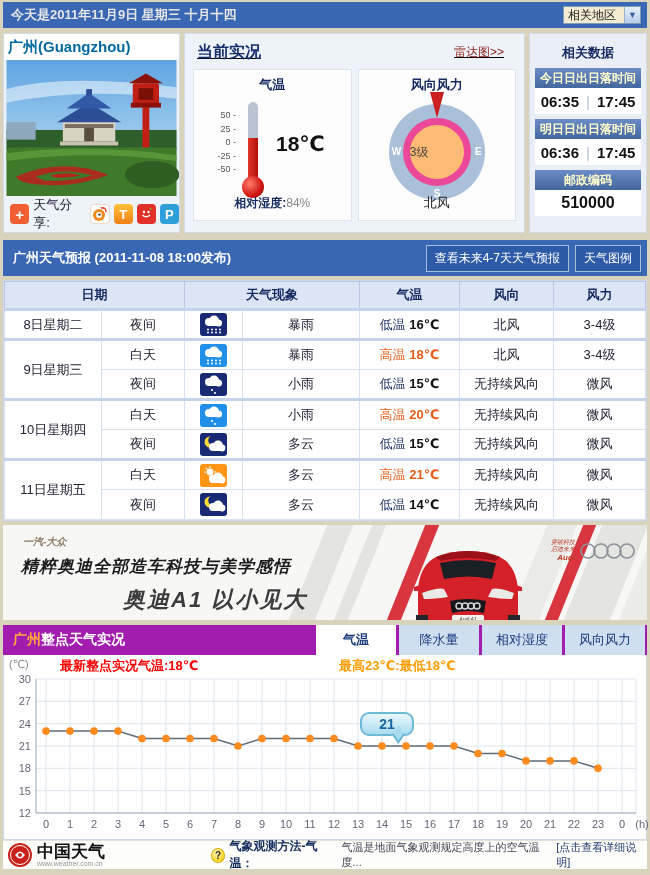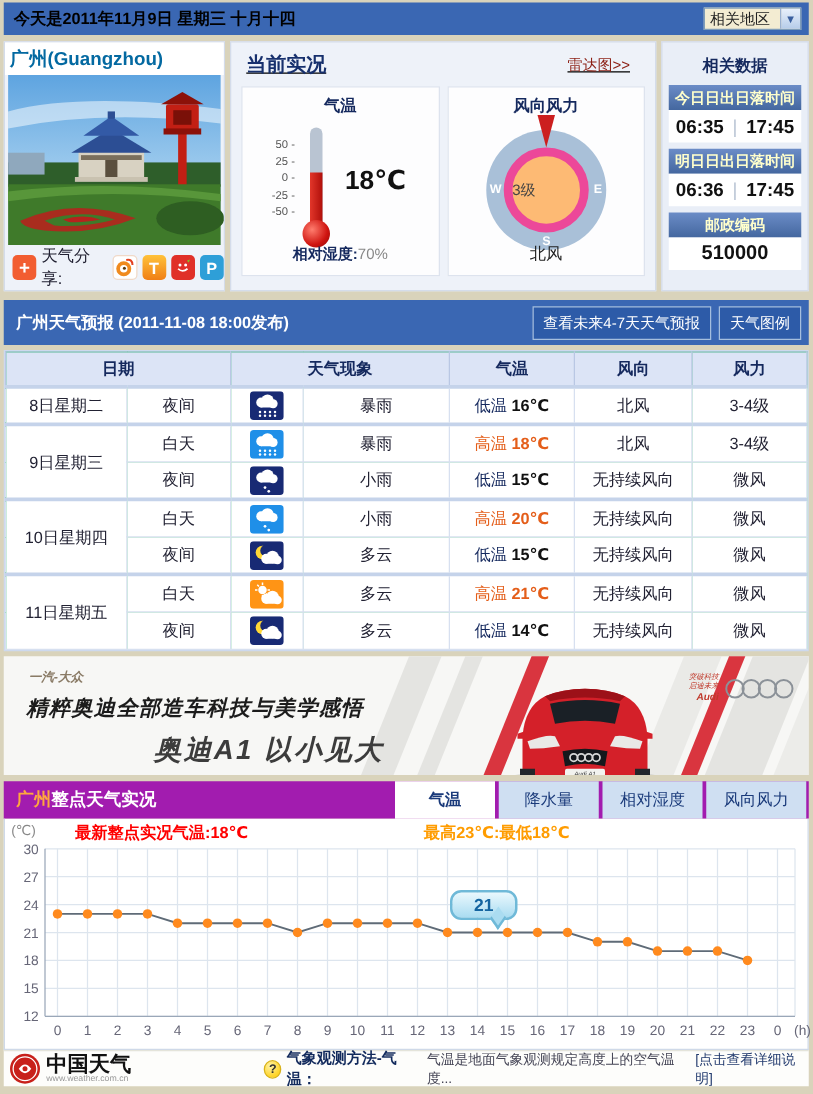--- a/index.html
+++ b/index.html
@@ -12,21 +12,21 @@
     position: relative;
   }
   .shell { padding: 2px 3px 0 3px; }
 
   
   .topbar {
     height: 26px; background: #3a67b3;
     display: flex; align-items: center; justify-content: space-between;
     padding: 0 6px 0 8px;
   }
-  .topbar-date { color: #000000; font-weight: bold; font-size: 13px; }
+  .topbar-date { color: #e5e5e5; font-weight: bold; font-size: 13px; }
   .region-select {
     width: 78px; height: 18px; background: #f3ecd2; border: 1px solid #7f9db9;
     display: flex; align-items: center; justify-content: space-between;
     font-size: 12px; color: #222; padding-left: 4px; cursor: pointer;
   }
   .region-arrow {
     width: 16px; height: 16px; background: linear-gradient(#e8f0fb,#b6cce9);
     border-left: 1px solid #9ab0cf; color: #3a5f9e; font-size: 9px;
     display: flex; align-items: center; justify-content: center;
   }
@@ -82,21 +82,21 @@
   .postal-value { background: #fff; height: 26px; display: flex; align-items: center; justify-content: center; font-size: 16px; font-weight: bold; color: #111; }
 
   
   .forecast-bar { margin-top: 7px; height: 36px; background: #3a67b3; display: flex; align-items: center; justify-content: space-between; padding: 0 6px 0 10px; }
   .forecast-title { color: #fff; font-weight: bold; font-size: 13px; }
   .fbtns { display: flex; gap: 6px; }
   .fbtn { background: #2d5ba8; border: 1px solid #a5bede; color: #fff; font-size: 12px; padding: 4px 8px; cursor: pointer; font-family: inherit; }
 
   
   .ftable-wrap { margin-top: 4px; background: #cdd9ee; padding: 1px; }
-  table.ftable { width: 100%; border-collapse: collapse; background: #22c55e; }
+  table.ftable { width: 100%; border-collapse: collapse; background: #701a75; }
   .ftable th { background: #dce4f6; color: #15295e; font-size: 13px; font-weight: bold; height: 28px; border: 1px solid #b9c7e4; }
   .ftable td { border: 1px solid #d7e0f0; height: 30px; text-align: center; font-size: 13px; color: #223; background: #fff; }
   .ftable tr.group-start td { border-top: 3px solid #c5d3ea; }
   .ftable td.date-cell { font-size: 13px; }
   .wicon-cell { width: 58px; }
   .wicon { display: inline-block; vertical-align: middle; }
   .temp-label-low { color: #15295e; }
   .temp-val-low { color: #111; font-weight: bold; }
   .temp-label-high { color: #e45e1a; }
   .temp-val-high { color: #e45e1a; font-weight: bold; }
@@ -248,21 +248,21 @@
               <div>-50 -</div>
             </div>
             <div class="thermo">
               <div class="tube"></div>
                 <div class="tube-mercury"></div>
                 <div class="bulb"></div>
             </div>
           </div>
           <div class="thermo-value">18℃</div>
           <div class="humidity-line">
-            <span class="humidity-label">相对湿度:</span><span class="humidity-value">70%</span>
+            <span class="humidity-label">相对湿度:</span><span class="humidity-value">84%</span>
           </div>
         </div>
         <div class="card">
           <div class="card-title">风向风力</div>
           <div class="compass">
             <span class="compass-letter cl-w">W</span>
             <span class="compass-letter cl-e">E</span>
             <span class="compass-letter cl-s">S</span>
             <div class="wind-arrow"></div>
             <div class="compass-inner">

